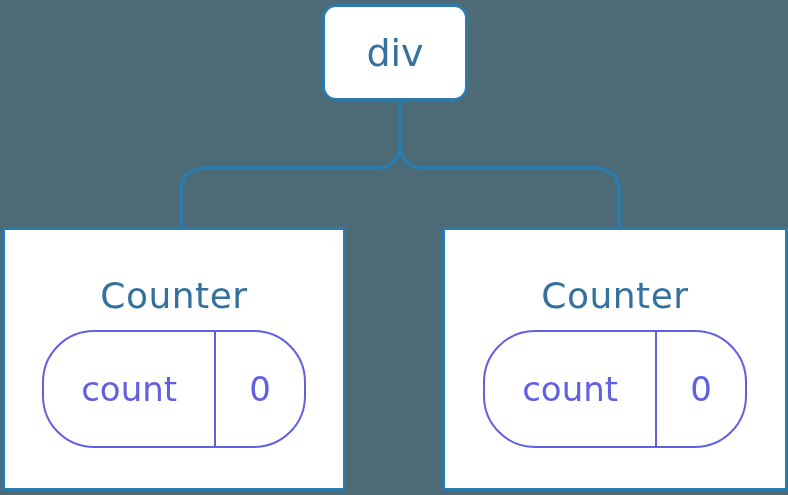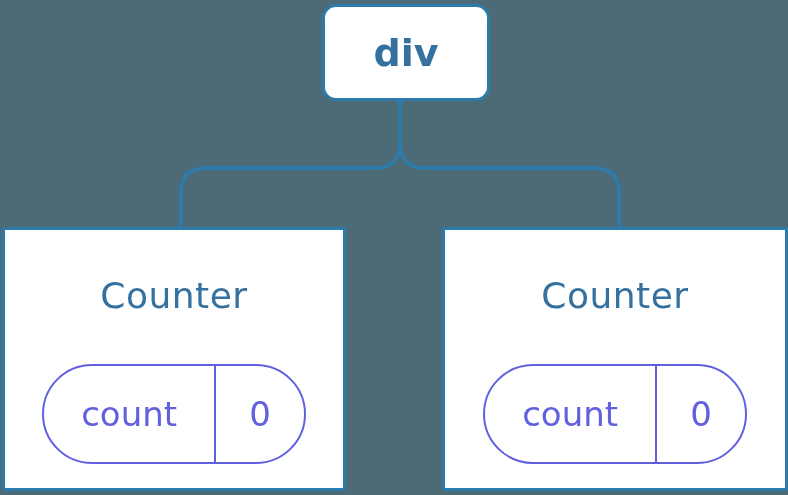--- a/index.html
+++ b/index.html
@@ -25,31 +25,31 @@
   }
   .connector-path {
     stroke: var(--connector, #2c7bab);
     stroke-width: 4;
     fill: none;
   }
   .root-node {
     position: absolute;
     left: 322px;
     top: 4px;
-    width: 168px;
+    width: 146px;
     height: 97px;
     box-sizing: border-box;
     background: var(--node-fill, #ffffff);
     border: 3px solid var(--node-border, #2c7bab);
     border-radius: 14px;
     display: flex;
     align-items: center;
     justify-content: center;
     font-size: 38px;
-    font-weight: 700;
+    font-weight: 400;
     color: var(--label-text, #35719f);
   }
   .card {
     position: absolute;
     top: 227px;
     width: 344px;
     height: 264px;
     box-sizing: border-box;
     background: var(--node-fill, #ffffff);
     border: 3px solid var(--node-border, #2c7bab);
@@ -61,23 +61,23 @@
   .card-left  { left: 2px; }
   .card-right { left: 442px; width: 346px; }
   .card-title {
     margin-top: 45px;
     font-size: 36px;
     font-weight: 500;
     letter-spacing: 0.5px;
     color: var(--label-text, #35719f);
   }
   .state-pill {
-    margin-top: 48px;
+    margin-top: 14px;
     width: 264px;
-    height: 100px;
+    height: 118px;
     box-sizing: border-box;
     border: 2px solid var(--state-accent, #6161e0);
     border-radius: 52px;
     display: flex;
     color: var(--state-accent, #6161e0);
     font-size: 34px;
     background: var(--node-fill, #ffffff);
   }
   .pill-key {
     flex: 0 0 65.5%;

